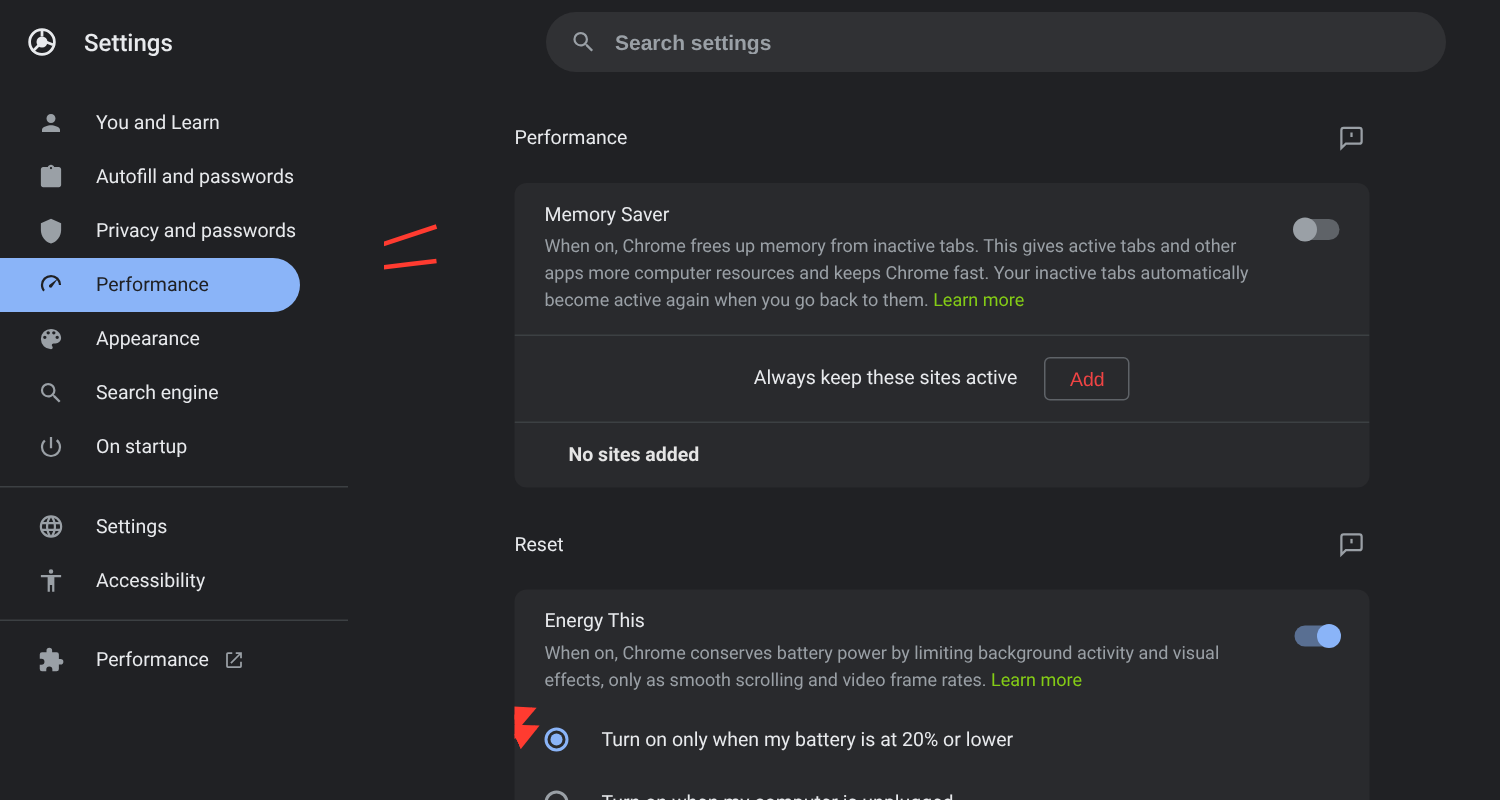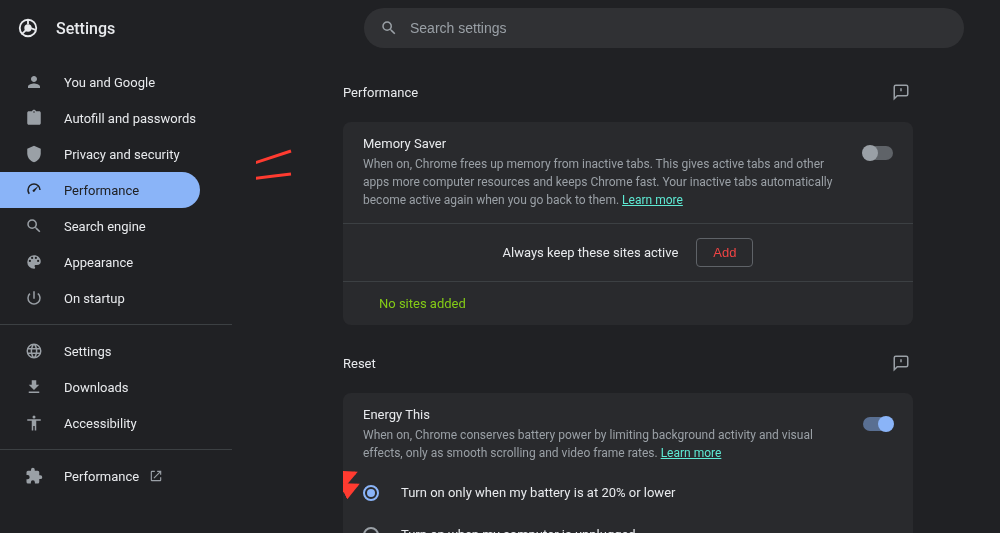--- a/index.html
+++ b/index.html
@@ -35,21 +35,21 @@
     border-radius: 20px;
     display: flex;
     align-items: center;
     padding: 0 16px;
     margin-left:auto;
     margin-right: 20px;
   }
   .search-wrap .sicon { color: #9aa0a6; margin-right: 12px; display:flex; }
   .search-wrap input {
     background: transparent; border: none; outline: none;
-    color: #bef264; font-size: 14px; flex: 1;
+    color: #bef264; font-size: 14px; flex: 1; font-weight: bold;
   }
   .search-wrap input::placeholder { color: #9aa0a6; }
 
   
   .body { display: flex; flex: 1; overflow: hidden; }
 
   
   .sidebar {
     width: 256px;
     flex-shrink: 0;
@@ -131,21 +131,21 @@
     overflow: hidden;
   }
   .card-row {
     padding: 14px 20px;
     border-bottom: 1px solid #3c4043;
   }
   .card-row:last-child { border-bottom: none; }
   .row-flex { display: flex; justify-content: center; align-items: flex-start; gap: 18px; }
   .row-title { font-size: 13px; color: #e8eaed; margin-bottom: 4px; }
   .row-desc { font-size: 12px; color: #9aa0a6; line-height: 1.5; }
-  .learn-more { color: #5eead4; text-decoration: underline; cursor:pointer; }
+  .learn-more { color: #84cc16; cursor:pointer; }
 
   .toggle {
     flex-shrink: 0;
     width: 30px; height: 14px;
     border-radius: 7px;
     background: #5f6368;
     position: relative;
     cursor:pointer;
     margin-top: 10px;
   }
@@ -163,26 +163,26 @@
     border: 1px solid #5f6368;
     color: #ef4444;
     background: transparent;
     padding: 6px 16px;
     border-radius: 4px;
     font-size: 13px;
     cursor: pointer;
     flex-shrink:0;
   }
 
-  .nosites { color: #84cc16; font-size: 13px; padding-left: 16px; }
+  .nosites { color: #e5e5e5; font-size: 13px; padding-left: 16px; font-weight: bold; }
 
   .radiogroup { padding: 2px 20px 10px 20px; }
   .radio-row {
     display:flex;
-    align-items:flex-start;
+    align-items:center;
     padding: 13px 0;
     cursor:pointer;
   }
   .radio {
     width: 16px; height: 16px;
     border: 2px solid #9aa0a6;
     border-radius: 50%;
     margin-right: 22px;
     position: relative;
     flex-shrink:0;
@@ -234,96 +234,88 @@
 <div class="body">
 
   <div class="sidebar">
 
     <div class="nav-item">
       <span class="nicon">
         <svg viewBox="0 0 24 24" fill="currentColor">
             <path d="M12 12c2.21 0 4-1.79 4-4s-1.79-4-4-4-4 1.79-4 4 1.79 4 4 4zm0 2c-2.67 0-8 1.34-8 4v2h16v-2c0-2.66-5.33-4-8-4z"></path>
           </svg>
       </span>
-      <span>You and Google</span>
+      <span>You and Learn</span>
     </div>
 
     <div class="nav-item">
       <span class="nicon">
         <svg viewBox="0 0 24 24" fill="currentColor">
             <path d="M19 3h-4.18C14.4 1.84 13.3 1 12 1s-2.4.84-2.82 2H5c-1.1 0-2 .9-2 2v14c0 1.1.9 2 2 2h14c1.1 0 2-.9 2-2V5c0-1.1-.9-2-2-2zm-7 0c.55 0 1 .45 1 1s-.45 1-1 1-1-.45-1-1 .45-1 1-1z"></path>
           </svg>
       </span>
       <span>Autofill and passwords</span>
     </div>
 
     <div class="nav-item">
       <span class="nicon">
         <svg viewBox="0 0 24 24" fill="currentColor">
             <path d="M12 1L3 5v6c0 5.55 3.84 10.74 9 12 5.16-1.26 9-6.45 9-12V5l-9-4z"></path>
           </svg>
       </span>
-      <span>Privacy and security</span>
+      <span>Privacy and passwords</span>
     </div>
 
     <div class="nav-item active">
       <span class="nicon">
         <svg viewBox="0 0 24 24" fill="currentColor">
             <path d="M12 3a9 9 0 00-9 9c0 2.2.8 4.2 2.1 5.8l1.4-1.4A7 7 0 1119 12h2a9 9 0 00-9-9zm1 10.5l5.2-7.2-7.2 5.2a1.5 1.5 0 102 2z"></path>
           </svg>
       </span>
       <span>Performance</span>
     </div>
 
     <div class="nav-item">
       <span class="nicon">
         <svg viewBox="0 0 24 24" fill="currentColor">
+            <path d="M12 3a9 9 0 000 18c.83 0 1.5-.67 1.5-1.5 0-.39-.15-.74-.39-1.01-.23-.26-.38-.61-.38-.99 0-.83.67-1.5 1.5-1.5H16a5 5 0 005-5c0-4.42-4.03-8-9-8zM6.5 12a1.5 1.5 0 110-3 1.5 1.5 0 010 3zm3-4a1.5 1.5 0 110-3 1.5 1.5 0 010 3zm5 0a1.5 1.5 0 110-3 1.5 1.5 0 010 3zm3 4a1.5 1.5 0 110-3 1.5 1.5 0 010 3z"></path>
+          </svg>
+      </span>
+      <span>Appearance</span>
+    </div>
+
+    <div class="nav-item">
+      <span class="nicon">
+        <svg viewBox="0 0 24 24" fill="currentColor">
             <path d="M15.5 14h-.79l-.28-.27A6.471 6.471 0 0016 9.5 6.5 6.5 0 109.5 16c1.61 0 3.09-.59 4.23-1.57l.27.28v.79l5 4.99L20.49 19l-4.99-5zM9.5 14C7.01 14 5 11.99 5 9.5S7.01 5 9.5 5 14 7.01 14 9.5 11.99 14 9.5 14z"></path>
           </svg>
       </span>
       <span>Search engine</span>
     </div>
 
     <div class="nav-item">
       <span class="nicon">
         <svg viewBox="0 0 24 24" fill="currentColor">
-            <path d="M12 3a9 9 0 000 18c.83 0 1.5-.67 1.5-1.5 0-.39-.15-.74-.39-1.01-.23-.26-.38-.61-.38-.99 0-.83.67-1.5 1.5-1.5H16a5 5 0 005-5c0-4.42-4.03-8-9-8zM6.5 12a1.5 1.5 0 110-3 1.5 1.5 0 010 3zm3-4a1.5 1.5 0 110-3 1.5 1.5 0 010 3zm5 0a1.5 1.5 0 110-3 1.5 1.5 0 010 3zm3 4a1.5 1.5 0 110-3 1.5 1.5 0 010 3z"></path>
-          </svg>
-      </span>
-      <span>Appearance</span>
-    </div>
-
-    <div class="nav-item">
-      <span class="nicon">
-        <svg viewBox="0 0 24 24" fill="currentColor">
             <path d="M13 3h-2v10h2V3zm4.83 2.17l-1.42 1.42A6.92 6.92 0 0119 12c0 3.87-3.13 7-7 7s-7-3.13-7-7c0-2.02.86-3.84 2.24-5.12L5.83 5.46A8.93 8.93 0 003 12a9 9 0 0018 0c0-2.74-1.23-5.18-3.17-6.83z"></path>
           </svg>
       </span>
       <span>On startup</span>
     </div>
 
     <div class="nav-sep"></div>
 
     <div class="nav-item">
       <span class="nicon">
         <svg viewBox="0 0 24 24" fill="currentColor">
             <path d="M12 2a10 10 0 100 20 10 10 0 000-20zm6.93 6h-2.95a15.65 15.65 0 00-1.38-3.56A8.03 8.03 0 0118.93 8zM12 4.04c.83 1.2 1.48 2.53 1.91 3.96h-3.82c.43-1.43 1.08-2.76 1.91-3.96zM4.26 14a7.95 7.95 0 010-4h3.38a16.5 16.5 0 000 4H4.26zm.82 2h2.95c.32 1.25.78 2.45 1.38 3.56A8.03 8.03 0 015.08 16zm2.95-8H5.08a8.03 8.03 0 014.33-3.56A15.65 15.65 0 008.03 8zM12 19.96c-.83-1.2-1.48-2.53-1.91-3.96h3.82c-.43 1.43-1.08 2.76-1.91 3.96zM14.34 14H9.66a14.7 14.7 0 010-4h4.68a14.7 14.7 0 010 4zm.25 5.56c.6-1.11 1.06-2.31 1.38-3.56h2.95a8.03 8.03 0 01-4.33 3.56zM16.36 14a16.5 16.5 0 000-4h3.38a7.95 7.95 0 010 4h-3.38z"></path>
           </svg>
       </span>
       <span>Settings</span>
     </div>
 
-    <div class="nav-item">
-      <span class="nicon">
-        <svg viewBox="0 0 24 24" fill="currentColor">
-            <path d="M19 9h-4V3H9v6H5l7 7 7-7zM5 18v2h14v-2H5z"></path>
-          </svg>
-      </span>
-      <span>Downloads</span>
-    </div>
 
     <div class="nav-item">
       <span class="nicon">
         <svg viewBox="0 0 24 24" fill="currentColor">
             <path d="M12 2a2 2 0 110 4 2 2 0 010-4zm9 7h-6v13h-2v-6h-2v6H9V9H3V7h18v2z"></path>
           </svg>
       </span>
       <span>Accessibility</span>
     </div>
 

